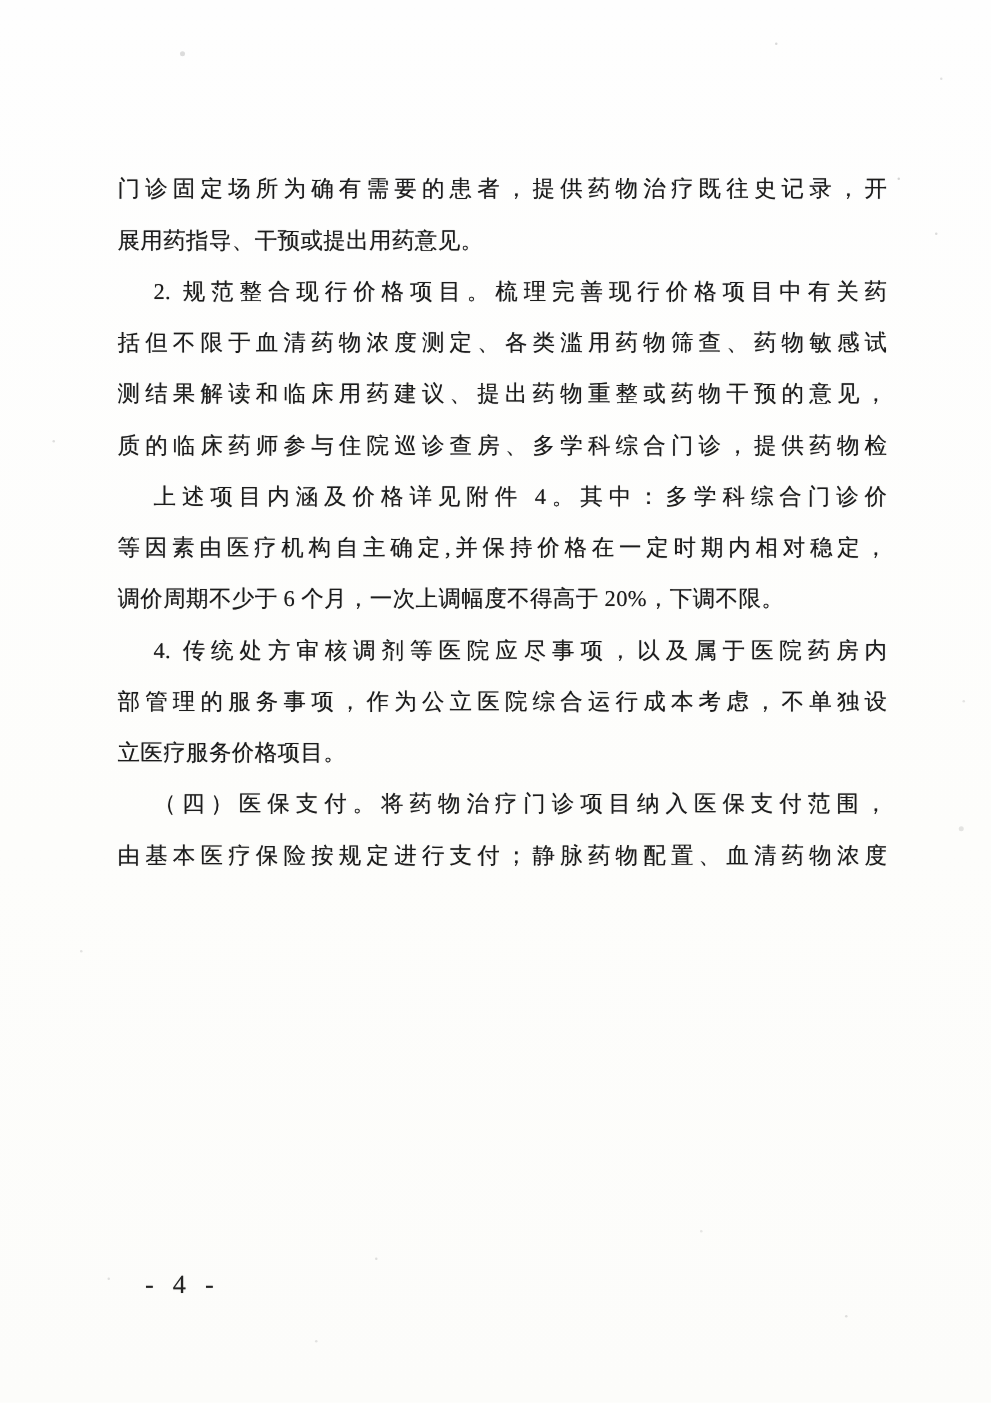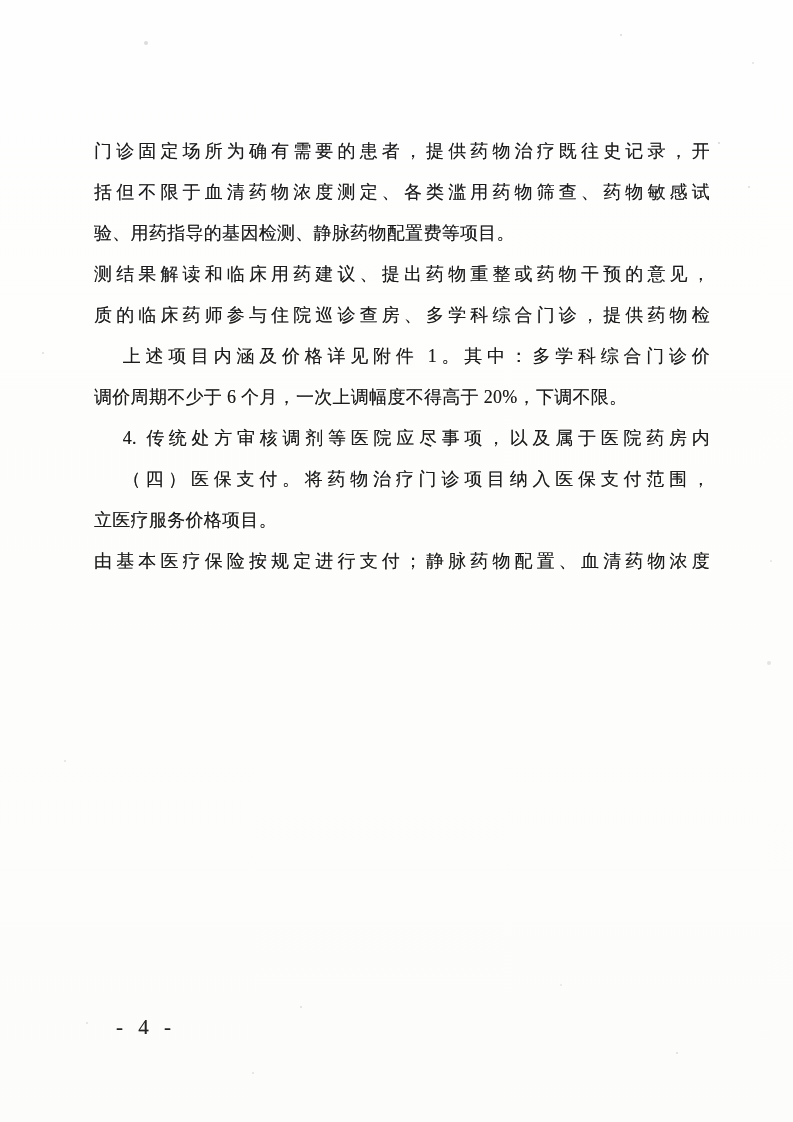--- a/index.html
+++ b/index.html
@@ -77,25 +77,28 @@
       86px 1022px 0 0 rgba(140,140,140,0.25);
   }
 </style>
 </head>
 <body>
 
 <div class="page">
   <div class="noise"></div>
   <div class="doc">
       <div class="line">门诊固定场所为确有需要的患者，提供药物治疗既往史记录，开</div>
+      <div class="line end">展用药指导、干预或提出用药意见。</div>
+      <div class="line indent">2. 规范整合现行价格项目。梳理完善现行价格项目中有关药</div>
       <div class="line">括但不限于血清药物浓度测定、各类滥用药物筛查、药物敏感试</div>
-      <div class="line end">验、用药指导的基因检测、静脉药物配置费等项目。</div>
       <div class="line">测结果解读和临床用药建议、提出药物重整或药物干预的意见，</div>
       <div class="line">质的临床药师参与住院巡诊查房、多学科综合门诊，提供药物检</div>
-      <div class="line indent">上述项目内涵及价格详见附件 1。其中：多学科综合门诊价</div>
+      <div class="line indent">上述项目内涵及价格详见附件 4。其中：多学科综合门诊价</div>
+      <div class="line">等因素由医疗机构自主确定,并保持价格在一定时期内相对稳定，</div>
       <div class="line end">调价周期不少于 6 个月，一次上调幅度不得高于 20%，下调不限。</div>
       <div class="line indent">4. 传统处方审核调剂等医院应尽事项，以及属于医院药房内</div>
+      <div class="line">部管理的服务事项，作为公立医院综合运行成本考虑，不单独设</div>
+      <div class="line end">立医疗服务价格项目。</div>
       <div class="line indent">（四）医保支付。将药物治疗门诊项目纳入医保支付范围，</div>
-      <div class="line end">立医疗服务价格项目。</div>
       <div class="line">由基本医疗保险按规定进行支付；静脉药物配置、血清药物浓度</div>
     </div>
   <div class="pagenum">- 4 -</div>
 </div>
 
 </body></html>

